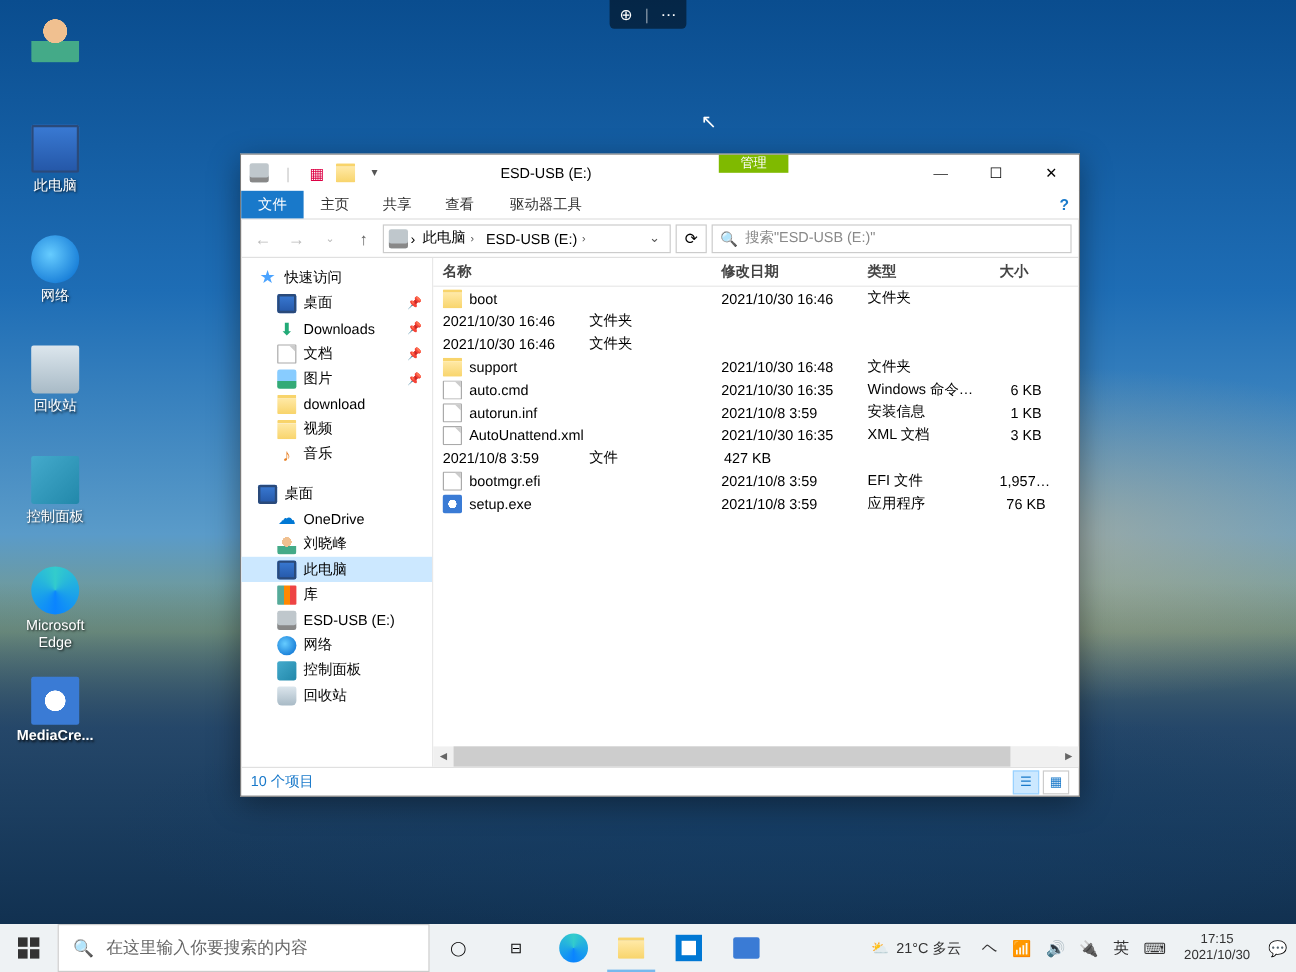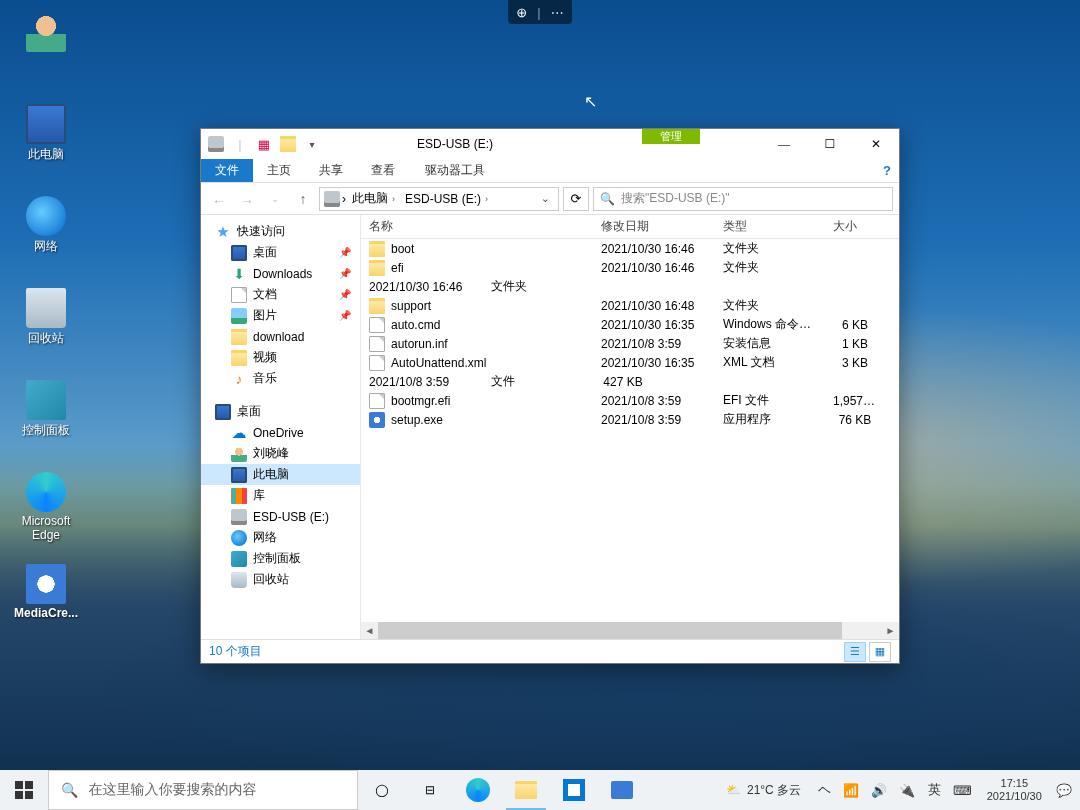--- a/index.html
+++ b/index.html
@@ -19,21 +19,21 @@
 .titlebar { height:30px; display:flex; align-items:center; background:#fff; }
 .qat { display:flex; align-items:center; gap:2px; padding:0 4px; }
 .qat-btn { width:22px; height:22px; display:flex; align-items:center; justify-content:center; font-size:13px; }
 .title-txt { flex:1; padding-left:8px; font-size:12px; }
 .winctl { display:flex; height:100%; }
 .winctl div { width:46px; display:flex; align-items:center; justify-content:center; font-size:12px; font-family:Segoe UI; cursor:pointer; }
 
 .ribbon { display:flex; height:24px; background:#fff; border-bottom:1px solid #e0e0e0; font-size:12px; }
 .rtab { padding:0 14px; display:flex; align-items:center; color:#333; cursor:pointer; }
 .rtab.file { background:#1979ca; color:#fff; }
-.ctx-label { font-size:11px; background:#7fba00; color:#fff; padding:0 18px; height:15px; line-height:15px; position:absolute; top:0; left:398px;margin-left:43px; }
+.ctx-label { font-size:11px; background:#7fba00; color:#fff; padding:0 18px; height:15px; line-height:15px; position:absolute; top:0; left:398px; }
 .helpbtn { margin-left:auto; width:24px; display:flex; align-items:center; justify-content:center; color:#1979ca; font-weight:bold; font-size:13px; }
 
 .navbar { height:32px; border-bottom:1px solid #e0e0e0; display:flex; align-items:center; padding:0 6px; gap:4px; }
 .navbtn { width:24px; height:24px; display:flex; align-items:center; justify-content:center; color:#666; font-size:14px; cursor:pointer; }
 .navbtn.dis { color:#bbb; }
 .addr { flex:1; height:24px; border:1px solid #ccc; display:flex; align-items:center; font-size:12px; padding:0 4px; gap:2px; overflow:hidden; }
 .crumb { display:flex; align-items:center; gap:4px; padding:0 4px; cursor:pointer; height:100%; }
 .crumb .chev { font-size:9px; color:#555; }
 .refresh { width:26px; height:24px; border:1px solid #ccc; display:flex; align-items:center; justify-content:center; font-size:13px; cursor:pointer; }
 .search { width:300px; height:24px; border:1px solid #ccc; display:flex; align-items:center; font-size:12px; color:#888; padding:0 6px; gap:6px; }
@@ -42,21 +42,21 @@
 .nav { width:160px; border-right:1px solid #e8e8e8; padding:6px 0; overflow-y:auto; font-size:12px; }
 .nav-item { display:flex; align-items:center; height:21px; padding-left:14px; gap:6px; cursor:pointer; }
 .nav-item.sel { background:#cce8ff; }
 .nav-item.sub { padding-left:30px; }
 .nav-item .pin { margin-left:auto; margin-right:8px; color:#888; font-size:10px; }
 .nav-sep { height:12px; }
 .nico { width:16px; height:16px; flex-shrink:0; }
 
 .files { flex:1; display:flex; flex-direction:column; }
 .cols { display:flex; height:24px; border-bottom:1px solid #e8e8e8; font-size:12px; color:#444; }
-.col { padding:0 8px; display:flex; align-items:center; border-right:1px solid transparent; cursor:pointer; }
+.col { padding:0 8px; display:flex; align-items:center; border-right:1px solid transparent; cursor:pointer;font-weight:bold; }
 .list { flex:1; overflow:auto; }
 .row { display:flex; height:19px; align-items:center; font-size:12px; cursor:pointer; }
 .cell { padding:0 8px; overflow:hidden; white-space:nowrap; text-overflow:ellipsis; }
 .cell.name { display:flex; align-items:center; gap:6px; }
 .fico { width:16px; height:16px; flex-shrink:0; }
 .cell.size { text-align:center; }
 
 .hscroll { height:17px; background:#f0f0f0; display:flex; align-items:center; }
 .hscroll .tr { width:17px; text-align:center; color:#666; font-size:10px; cursor:pointer; }
 .hscroll .track { flex:1; background:#f0f0f0; height:100%; position:relative; }
@@ -285,24 +285,20 @@
             <div class="row">
               <div class="cell c-name name">
                 <span class="fico ic-folder"></span>
                 <span>boot</span>
               </div>
               <div class="cell c-date">2021/10/30 16:46</div>
               <div class="cell c-type">文件夹</div>
               <div class="cell c-size size"></div>
             </div>
             <div class="row">
-              <div class="cell c-name name">
-                <span class="fico ic-folder"></span>
-                <span>efi</span>
-              </div>
               <div class="cell c-date">2021/10/30 16:46</div>
               <div class="cell c-type">文件夹</div>
               <div class="cell c-size size"></div>
             </div>
             <div class="row">
               <div class="cell c-date">2021/10/30 16:46</div>
               <div class="cell c-type">文件夹</div>
               <div class="cell c-size size"></div>
             </div>
             <div class="row">

